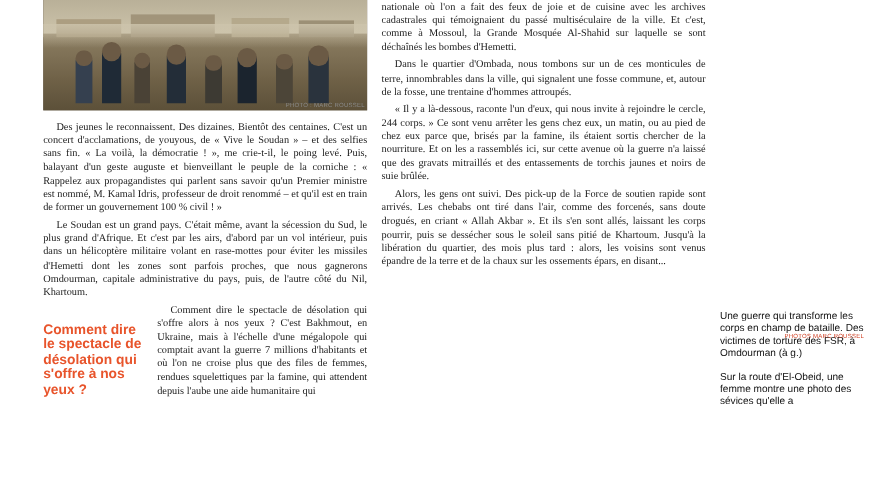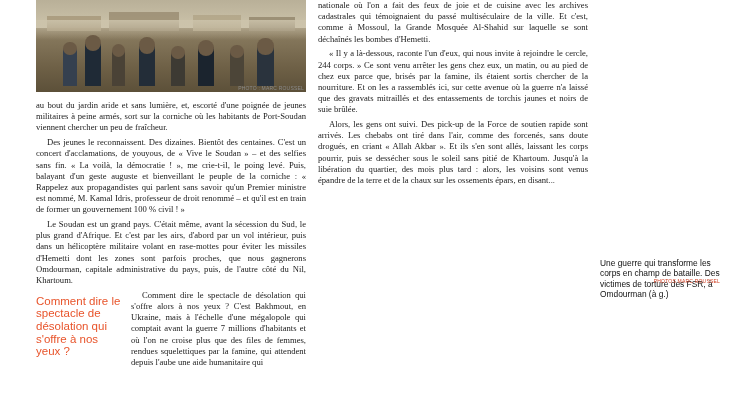--- a/index.html
+++ b/index.html
@@ -107,24 +107,24 @@
     position: absolute;
     top: 0;
     left: 0;
     width: 270px;
   }
 
   
   .pullquote {
     float: left;
     width: 88px;
-    margin: 5px 7px 2px 0;
+    margin: 16px 7px 2px 0;
     color: #e8542b;
     font-family: "Liberation Sans", sans-serif;
-    font-weight: normal;
+    font-weight: bold;
     font-size: 11.5px;
     line-height: 12.6px;
     text-indent: 0;
   }
 
   
   .col-3 .captions {
     position: absolute;
     top: 258px;
     left: 0;
@@ -204,37 +204,38 @@
         <div class="head"></div>
       </div>
     <div class="figure f8">
         <div class="head"></div>
       </div>
     <div class="credit">PHOTO : MARC ROUSSEL</div>
   </div>
 
   <div class="col col-1">
     <div class="textblock">
-      <p class="body noind">au bout du jardin aride et sans lumière, et, escorté d'une poignée de jeunes militaires à peine armés, sort sur la corniche où les habitants de Port-Soudan viennent chercher un peu de fraîcheur.</p>
       <p class="body">Des jeunes le reconnaissent. Des dizaines. Bientôt des centaines. C'est un concert d'acclamations, de youyous, de « Vive le Soudan » – et des selfies sans fin. « La voilà, la démocratie ! », me crie-t-il, le poing levé. Puis, balayant d'un geste auguste et bienveillant le peuple de la corniche : « Rappelez aux propagandistes qui parlent sans savoir qu'un Premier ministre est nommé, M. Kamal Idris, professeur de droit renommé – et qu'il est en train de former un gouvernement 100 % civil ! »</p>
       <p class="body">Le Soudan est un grand pays. C'était même, avant la sécession du Sud, le plus grand d'Afrique. Et c'est par les airs, d'abord par un vol intérieur, puis dans un hélicoptère militaire volant en rase-mottes pour éviter les missiles d'Hemetti dont les zones sont parfois proches, que nous gagnerons Omdourman, capitale administrative du pays, puis, de l'autre côté du Nil, Khartoum.</p>
       <div class="pullquote">Comment dire le spectacle de désolation qui s'offre à nos yeux ?</div>
       <p class="body">Comment dire le spectacle de désolation qui s'offre alors à nos yeux ? C'est Bakhmout, en Ukraine, mais à l'échelle d'une mégalopole qui comptait avant la guerre 7 millions d'habitants et où l'on ne croise plus que des files de femmes, rendues squelettiques par la famine, qui attendent depuis l'aube une aide humanitaire qui</p>
     </div>
   </div>
 
   <div class="col col-2">
     <div class="textblock">
       <p class="body noind">nationale où l'on a fait des feux de joie et de cuisine avec les archives cadastrales qui témoignaient du passé multiséculaire de la ville. Et c'est, comme à Mossoul, la Grande Mosquée Al-Shahid sur laquelle se sont déchaînés les bombes d'Hemetti.</p>
+      <p class="body">Dans le quartier d'Ombada, nous tombons sur un de ces monticules de terre, innombrables dans la ville, qui signalent une fosse commune, et, autour de la fosse, une trentaine d'hommes attroupés.</p>
       <p class="body">« Il y a là-dessous, raconte l'un d'eux, qui nous invite à rejoindre le cercle, 244 corps. » Ce sont venu arrêter les gens chez eux, un matin, ou au pied de chez eux parce que, brisés par la famine, ils étaient sortis chercher de la nourriture. Et on les a rassemblés ici, sur cette avenue où la guerre n'a laissé que des gravats mitraillés et des entassements de torchis jaunes et noirs de suie brûlée.</p>
       <p class="body">Alors, les gens ont suivi. Des pick-up de la Force de soutien rapide sont arrivés. Les chebabs ont tiré dans l'air, comme des forcenés, sans doute drogués, en criant « Allah Akbar ». Et ils s'en sont allés, laissant les corps pourrir, puis se dessécher sous le soleil sans pitié de Khartoum. Jusqu'à la libération du quartier, des mois plus tard : alors, les voisins sont venus épandre de la terre et de la chaux sur les ossements épars, en disant...</p>
     </div>
   </div>
 
   <div class="col col-3">
     <div class="captions">
       <p class="caption">Une guerre qui transforme les corps en champ de bataille. Des victimes de torture des FSR, à Omdourman (à g.)</p>
+      <p class="caption">Sur la route d'El-Obeid, une femme montre une photo des sévices qu'elle a</p>
     </div>
     <div class="credit-2">PHOTOS MARC ROUSSEL</div>
   </div>
 
   <div class="fadebottom"></div>
 </div>
 
 </body></html>

